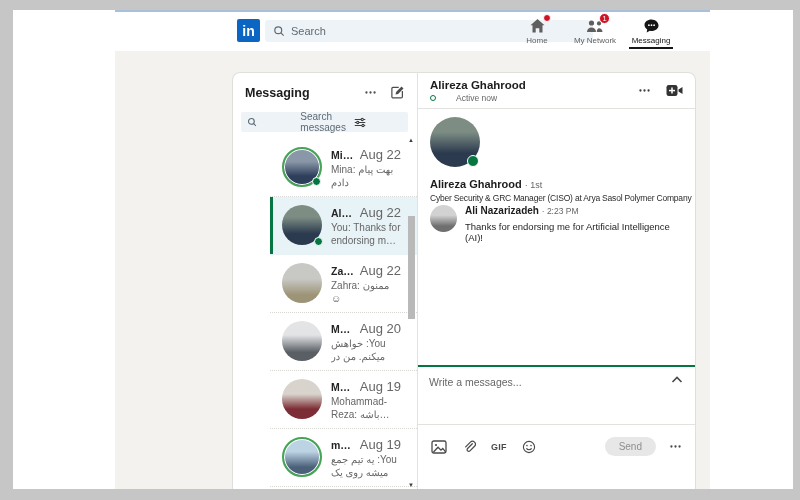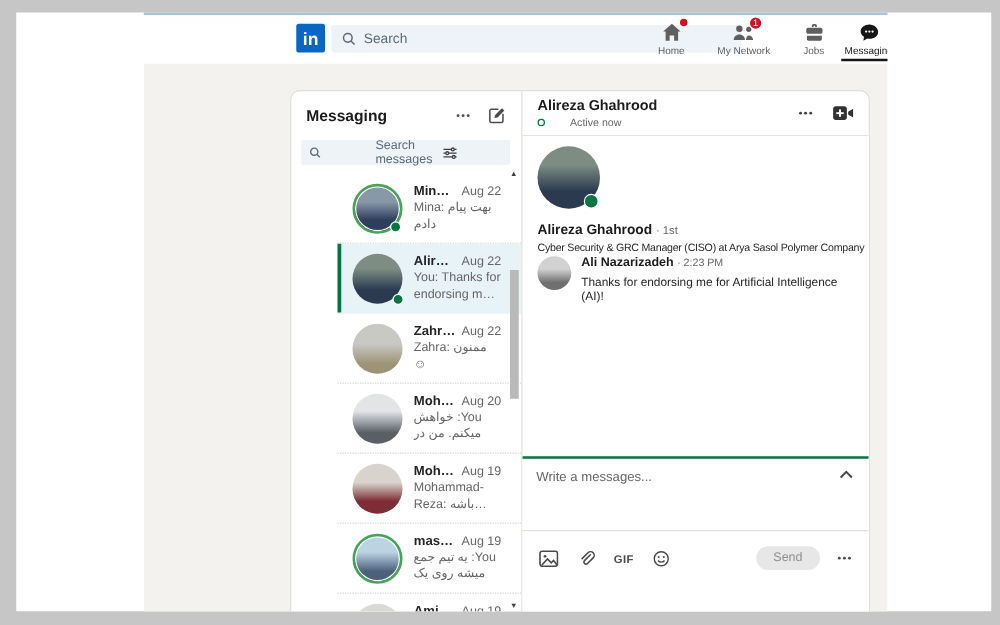--- a/index.html
+++ b/index.html
@@ -42,21 +42,21 @@
                display:flex; align-items:center; padding:0 6px; gap:5px; color:#5b6a77; }
   .lp-search span { font-size:10px; color:#5e6b74; flex:1; }
   .lp-list { flex:1; overflow:hidden;padding-left:37px; }
 
   .conv-row { display:flex; gap:9px; padding:8px 16px 7px 12px; border-bottom:1px dotted #d8d6d2; position:relative; cursor:pointer; }
   .conv-row.selected { background:var(--selected-bg,#e8f3f8); border-bottom-color:transparent; }
   .conv-row.selected::before { content:""; position:absolute; left:0; top:0; bottom:0; width:3px; background:var(--green,#057642); }
   .conv-main { flex:1; min-width:0; }
   .conv-top { display:flex; align-items:baseline; }
   .conv-name { font-size:10.5px; font-weight:bold; color:#242424; white-space:nowrap; overflow:hidden; text-overflow:ellipsis; flex:1; }
-  .conv-date { font-size:10px; color:#666; margin-left:5px; white-space:nowrap; }
+  .conv-date { font-size:13px; color:#666; margin-left:5px; white-space:nowrap; }
   .conv-preview { font-size:10px; color:#666; line-height:12.5px; margin-top:2px; overflow:hidden;
                   display:-webkit-box; -webkit-line-clamp:2; -webkit-box-orient:vertical; text-align:left; }
 
   
   .avatar { width:40px; height:40px; border-radius:50%; flex-shrink:0; position:relative; }
   .avatar.ring { box-shadow: inset 0 0 0 1px #fff; border:2.5px solid var(--ring-green,#46a457); }
   .presence { position:absolute; right:-1px; bottom:-1px; width:9px; height:9px; border-radius:50%;
               background:var(--green,#057642); border:1.5px solid #fff; }
   .av-mina     { background:linear-gradient(180deg,#8a97a8 35%,#2e3f5c 75%); }
   .av-alireza  { background:linear-gradient(180deg,#7d8d84 30%,#2b3a4e 72%); }
@@ -149,28 +149,20 @@
           <svg width="18" height="16" viewBox="0 0 18 16" fill="currentColor">
               <circle cx="5.5" cy="5" r="2.6"></circle>
               <path d="M1 14c0-2.6 2-4.4 4.5-4.4S10 11.4 10 14z"></path>
               <circle cx="13" cy="5.4" r="2.1"></circle>
               <path d="M10.7 13.9c.2-2.2 1-3.6 2.3-3.6 1.9 0 3.4 1.5 3.5 3.6z"></path>
             </svg>
           <span class="badge-num">1</span>
         </span>
         <span class="ni-label">My Network</span>
       </div>
-      <div class="nav-item" style="width:44px">
-        <span class="ni-icon">
-          <svg width="17" height="16" viewBox="0 0 16 16" fill="currentColor">
-              <path d="M6 3.5V2.5C6 1.8 6.6 1.2 7.3 1.2h1.4c.7 0 1.3.6 1.3 1.3v1h-1.4v-.9H7.4v.9zM1.5 5.7C1.5 4.9 2.2 4.2 3 4.2h10c.8 0 1.5.7 1.5 1.5v1.8c0 .8-.7 1.5-1.5 1.5H3c-.8 0-1.5-.7-1.5-1.5zM2 10.5h12v2.6c0 .8-.7 1.5-1.5 1.5h-9c-.8 0-1.5-.7-1.5-1.5z"></path>
-            </svg>
-        </span>
-        <span class="ni-label">Jobs</span>
-      </div>
       <div class="nav-item active" style="width:44px">
         <span class="ni-icon">
           <svg width="17" height="16" viewBox="0 0 16 16" fill="currentColor">
               <path d="M8 1.5c-3.9 0-7 2.4-7 5.5 0 1.8 1.1 3.4 2.7 4.4L3.2 14.5l3.2-1.7c.5.1 1 .2 1.6.2 3.9 0 7-2.4 7-5.5s-3.1-6-7-6z"></path>
               <circle cx="5.4" cy="7.2" r="0.9" fill="#fff"></circle>
               <circle cx="8" cy="7.2" r="0.9" fill="#fff"></circle>
               <circle cx="10.6" cy="7.2" r="0.9" fill="#fff"></circle>
             </svg>
         </span>
         <span class="ni-label">Messaging</span>

